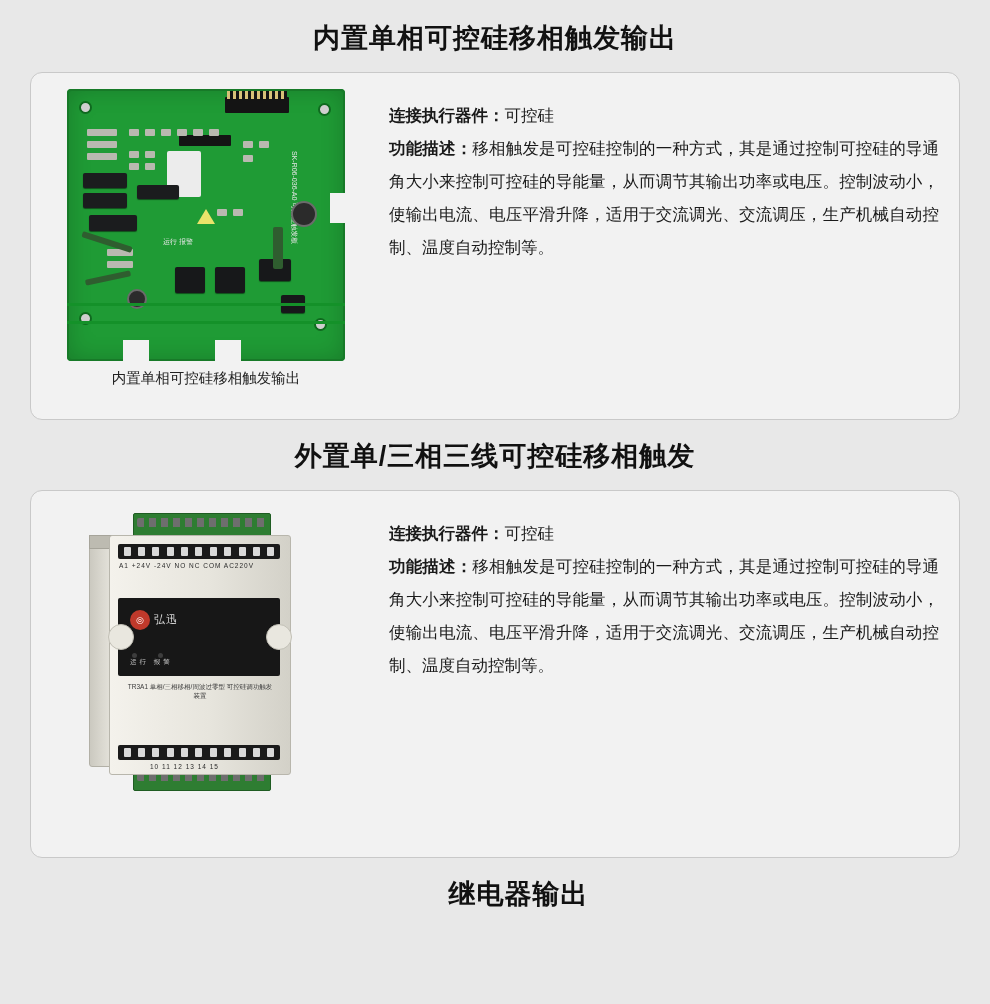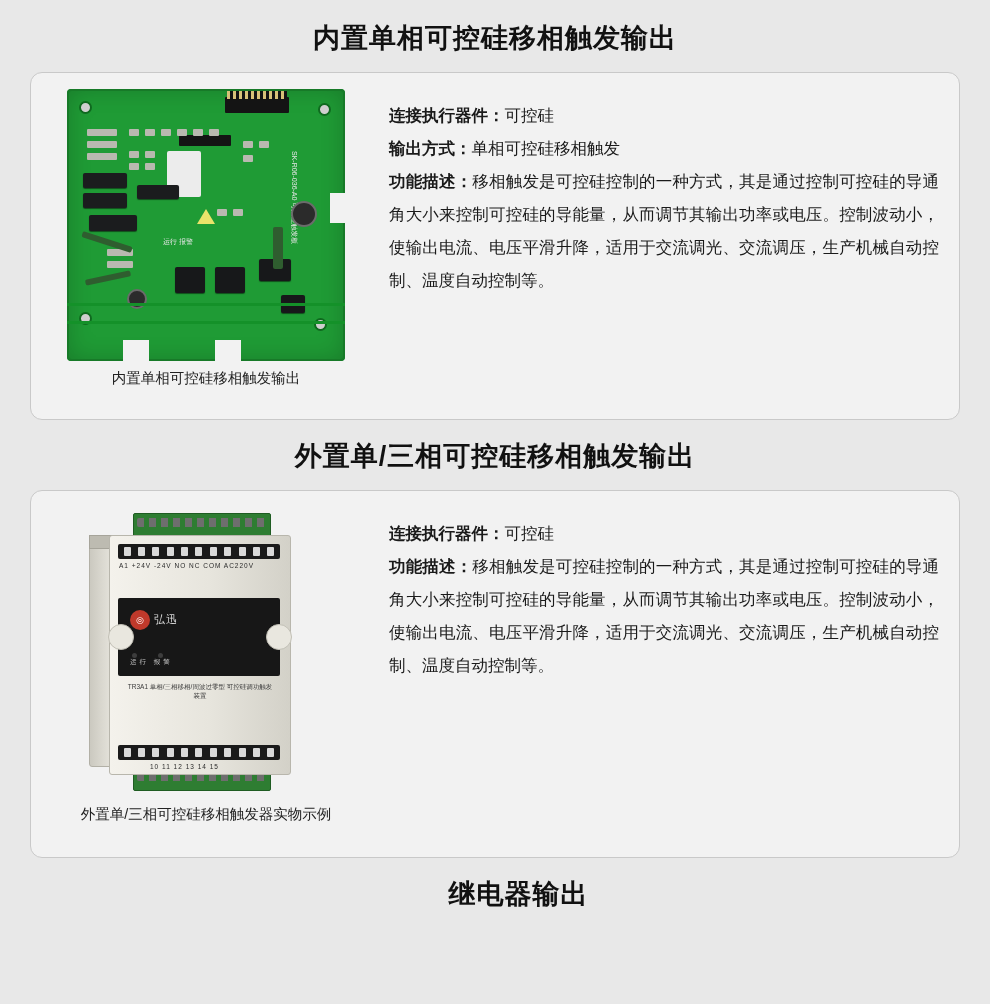--- a/index.html
+++ b/index.html
@@ -359,30 +359,27 @@
         <div class="trace" style="left:0; top:214px; width:278px; height:3px;"></div>
         <div class="trace" style="left:0; top:232px; width:278px; height:3px;"></div>
       </div>
       <div class="caption">内置单相可控硅移相触发输出</div>
     </div>
 
     <div class="text-col">
       <div class="spec-line">
         <b>连接执行器件：</b><span>可控硅</span>
       </div>
-      <div class="spec-line">
-        <b>输出方式：</b><span>单相可控硅移相触发</span>
-      </div>
       <div class="desc">
         <b>功能描述：</b><span>移相触发是可控硅控制的一种方式，其是通过控制可控硅的导通角大小来控制可控硅的导能量，从而调节其输出功率或电压。控制波动小，使输出电流、电压平滑升降，适用于交流调光、交流调压，生产机械自动控制、温度自动控制等。</span>
       </div>
     </div>
   </div>
 
-  <div class="section-title" id="title-2">外置单/三相可控硅移相触发输出</div>
+  <div class="section-title" id="title-2">外置单/三相三线可控硅移相触发</div>
 
   <div class="card" id="card-2">
 
     <div class="media-col">
       <div class="module">
 
         <div class="mod-side"></div>
         <div class="mod-rail"></div>
 
         <div class="mod-conn" style="left:52px; top:6px; width:136px; height:22px;">
@@ -432,21 +429,20 @@
               <i></i>
               <i></i>
               <i></i>
               <i></i>
               <i></i>
               <i></i>
           </div>
           <div class="mod-termtxt" style="left:40px; bottom:4px;">10 11 12 13  14 15</div>
         </div>
       </div>
-      <div class="caption">外置单/三相可控硅移相触发器实物示例</div>
     </div>
 
     <div class="text-col">
       <div class="spec-line">
         <b>连接执行器件：</b><span>可控硅</span>
       </div>
       <div class="desc">
         <b>功能描述：</b><span>移相触发是可控硅控制的一种方式，其是通过控制可控硅的导通角大小来控制可控硅的导能量，从而调节其输出功率或电压。控制波动小，使输出电流、电压平滑升降，适用于交流调光、交流调压，生产机械自动控制、温度自动控制等。</span>
       </div>
     </div>

